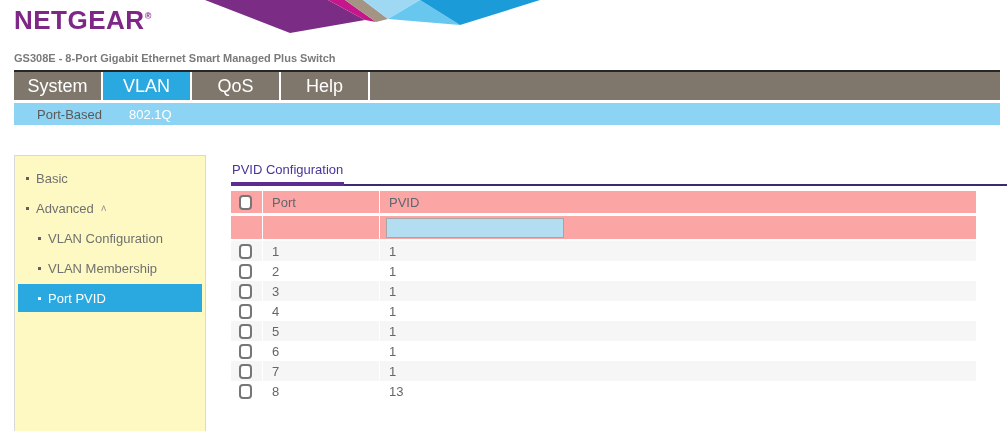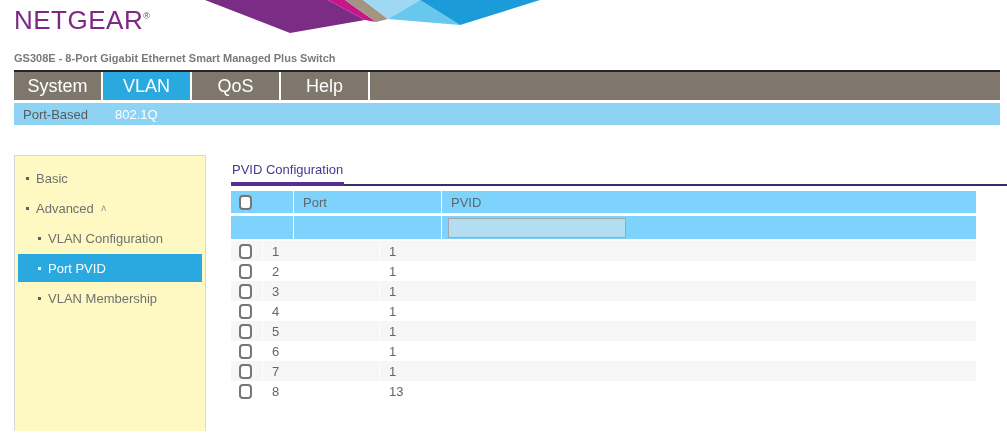--- a/index.html
+++ b/index.html
@@ -6,21 +6,21 @@
   html,body { margin:0; padding:0; }
   body {
     width:1007px; height:439px; position:relative; overflow:hidden;
     background:#fff; font-family:"Liberation Sans", sans-serif;
   }
 
   
   .banner { position:relative; height:33px; background:#fff; }
   .logo {
     position:absolute; left:14px; top:5px;
-    font-size:26px; font-weight:normal; color:#7f2786; letter-spacing:0.5px;
+    font-size:26px; font-weight:bold; color:#7f2786; letter-spacing:0.5px;
   }
   .logo sup { font-size:9px; vertical-align:super; }
   .banner-svg { position:absolute; left:180px; top:0; display:block; }
 
   
   .device-title {
     padding:19px 14px 6px 14px;
     font-size:11px; font-weight:bold; color:#7a7a7a;
   }
 
@@ -34,21 +34,21 @@
     width:89px; line-height:28px; text-align:center;
     color:#fff; font-size:18px; cursor:pointer;
     border-right:2px solid #fff;
   }
   .nav-tab.active { background:#2aa9e0; }
 
   
   .subnav {
     margin:3px 7px 0 14px; height:22px;
     background:#8dd3f3; display:flex; align-items:center;
-    padding-left:9px; font-size:13px;
+    padding-left:23px; font-size:13px;
   }
   .subnav-item { color:#5a5a5a; margin-right:27px; cursor:pointer; }
   .subnav-item.active { color:#fff; }
 
   
   .content { display:flex; margin-top:30px; height:276px; }
 
   .sidebar {
     margin-left:14px; width:192px; height:100%;
     background:#fef9c3; border:1px solid #d8d8d8; border-bottom:none;
@@ -75,21 +75,21 @@
   .title-line { height:2px; background:#3c2a70; margin-top:-2px; }
 
   
   .table { width:745px; margin-top:5px; font-size:13px; }
   .trow {
     display:grid; grid-template-columns:31px 117px 1fr;
     align-items:center; height:20px; color:#666;
   }
   .trow > div { height:100%; display:flex; align-items:center; }
   .trow > .c2, .trow > .c3 { border-left:1px solid #fff; padding-left:9px; }
-  .trow.header-row, .trow.filter-row { background:#7dd3fc; color:#5d6871;gap:31px; }
+  .trow.header-row, .trow.filter-row { background:#fca5a5; color:#5d6871; }
   .trow.header-row { height:22px; }
   .trow.filter-row { height:23px; margin-top:3px; margin-bottom:2px; }
   .trow.odd { background:#f6f6f6; }
 
   .cb {
     appearance:none; -webkit-appearance:none;
     width:13px; height:15px; margin:0 0 0 8px;
     background:#fff; border:2px solid #767676; border-radius:4px;
     cursor:pointer;
   }
@@ -138,27 +138,27 @@
     </div>
     <div class="side-item">
       <span class="bullet"></span>
       <span>Advanced</span>
       <span class="caret">˄</span>
     </div>
     <div class="side-item lvl2">
       <span class="bullet"></span>
       <span>VLAN Configuration</span>
     </div>
+    <div class="side-item lvl2">
+      <span class="bullet"></span>
+      <span>VLAN Membership</span>
+    </div>
     <div class="side-item lvl2 active">
       <span class="bullet"></span>
       <span>Port PVID</span>
-    </div>
-    <div class="side-item lvl2">
-      <span class="bullet"></span>
-      <span>VLAN Membership</span>
     </div>
   </div>
 
   <div class="main">
     <div class="section-title">PVID Configuration</div>
     <div class="title-line"></div>
 
     <div class="table">
       <div class="trow header-row">
         <div class="c1">

